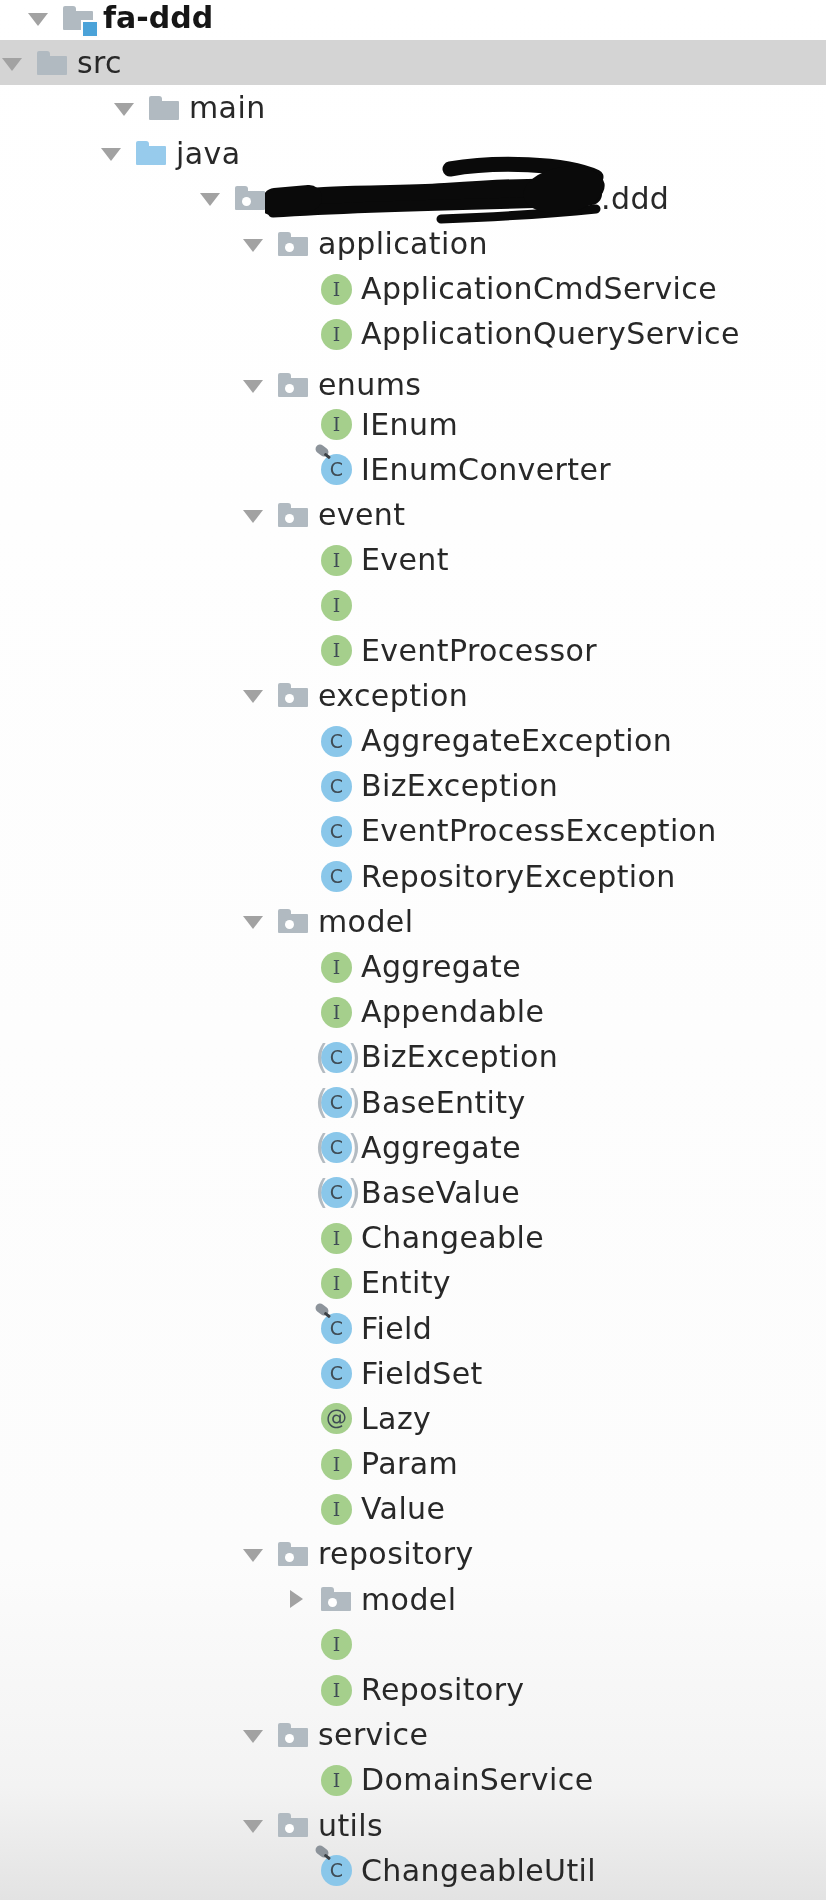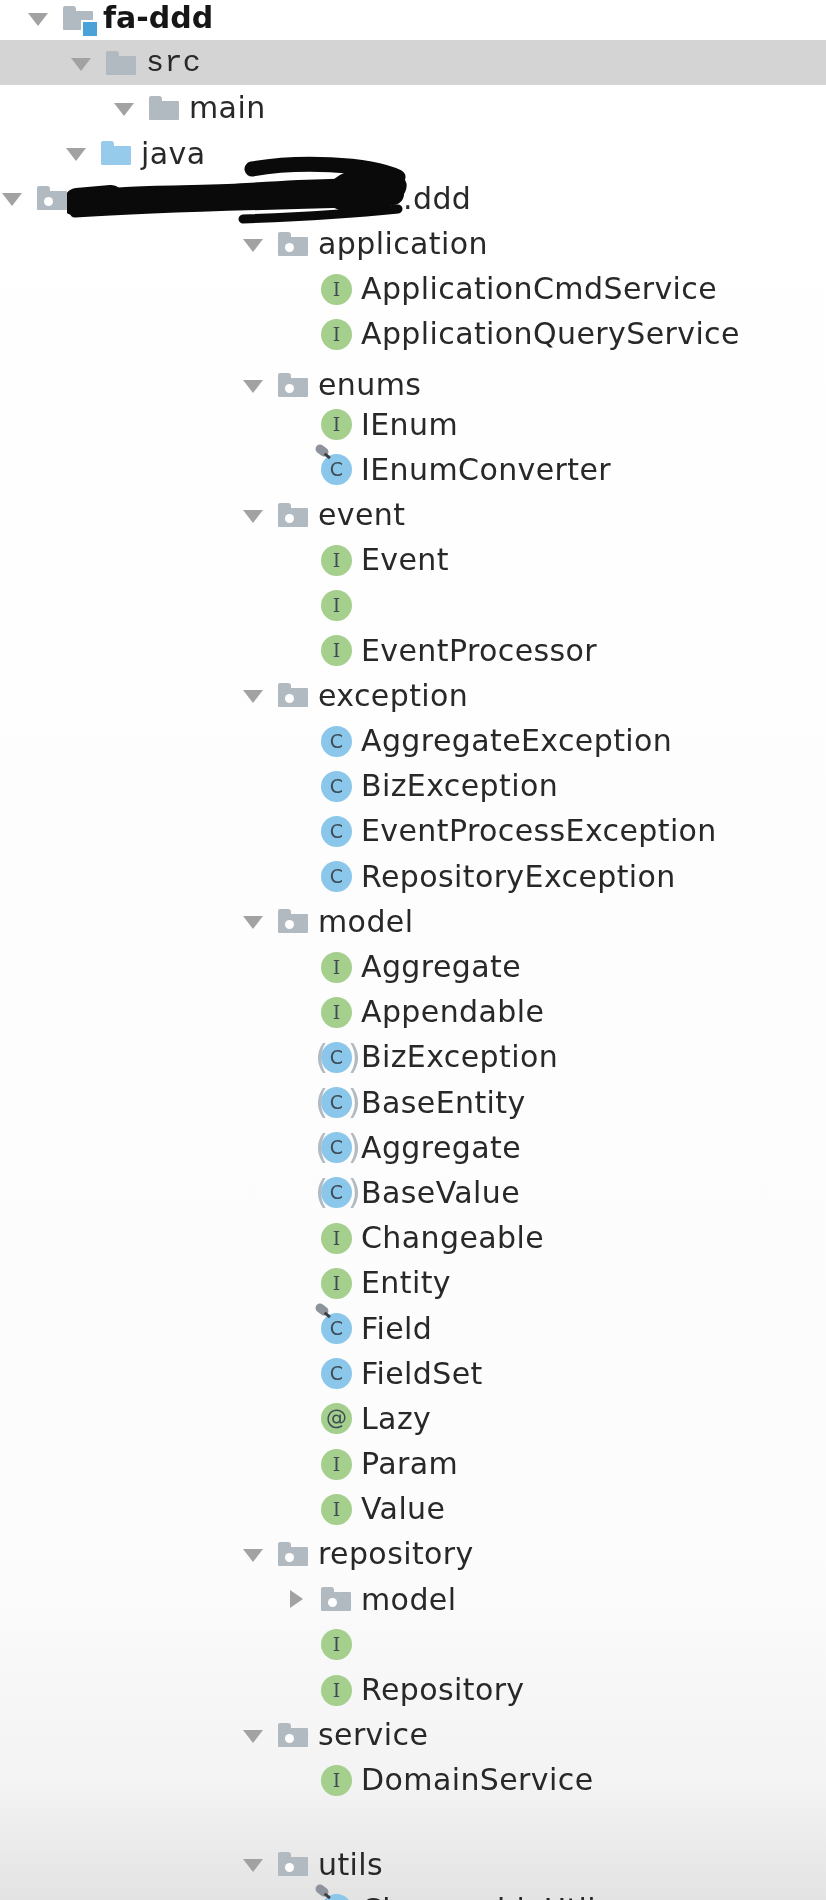--- a/index.html
+++ b/index.html
@@ -71,36 +71,36 @@
 <body>
 
 <div class="tree">
     <div class="row" style="padding-left: 26px;">
     <span class="expander down"></span>
     <span class="icon project-root">
         <span class="badge"></span>
       </span>
     <span class="label bold">fa-ddd</span>
   </div>
-    <div class="row selected" style="padding-left: 69px; font-family: Liberation Mono, monospace;">
+    <div class="row selected" style="">
     <span class="expander down"></span>
     <span class="icon folder"></span>
     <span class="label">src</span>
   </div>
     <div class="row" style="padding-left: 112px;">
     <span class="expander down"></span>
     <span class="icon folder"></span>
     <span class="label">main</span>
   </div>
-    <div class="row" style="padding-left: 64px; text-align: right;">
+    <div class="row" style="padding-left: 99px; text-align: right;">
     <span class="expander down"></span>
     <span class="icon source-folder"></span>
     <span class="label">java</span>
   </div>
-    <div class="row" style="">
+    <div class="row" style="padding-left: 198px;">
     <span class="expander down"></span>
     <span class="icon package">
         <span class="dot"></span>
       </span>
     <svg class="scribble" width="340" height="72" viewBox="0 0 340 72">
     <g stroke="#0a0a0a" fill="none" stroke-linecap="round">
       <path d="M185 15 C 230 7, 300 9, 331 23" stroke-width="15"></path>
       <path d="M6 50 C 60 40, 120 44, 180 40 C 240 36, 292 33, 326 40" stroke-width="22"></path>
       <path d="M8 58 C 100 52, 200 50, 298 48" stroke-width="11"></path>
       <path d="M176 65 C 230 63, 292 59, 331 55" stroke-width="9"></path>
@@ -356,21 +356,21 @@
       </span>
     <span class="label">service</span>
   </div>
     <div class="row" style="padding-left: 284px;">
     <span class="expander"></span>
     <span class="icon interface">
         <span class="glyph">I</span>
       </span>
     <span class="label">DomainService</span>
   </div>
-    <div class="row" style="padding-left: 241px; margin-top: 39px;">
+    <div class="row" style="padding-left: 241px;">
     <span class="expander down"></span>
     <span class="icon package">
         <span class="dot"></span>
       </span>
     <span class="label">utils</span>
   </div>
     <div class="row" style="padding-left: 284px;">
     <span class="expander"></span>
     <span class="icon class-final">
         <span class="glyph">C</span>

